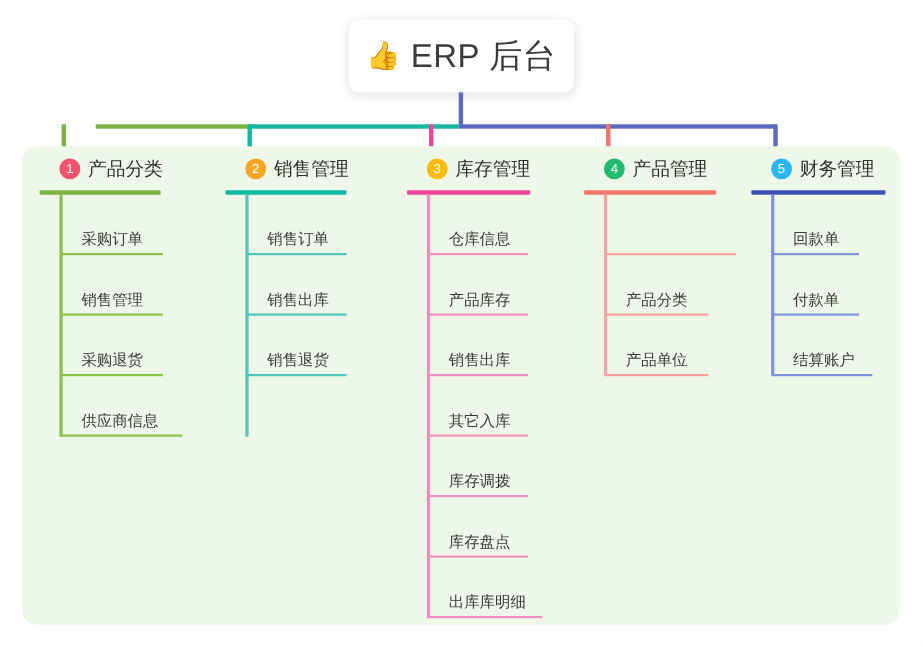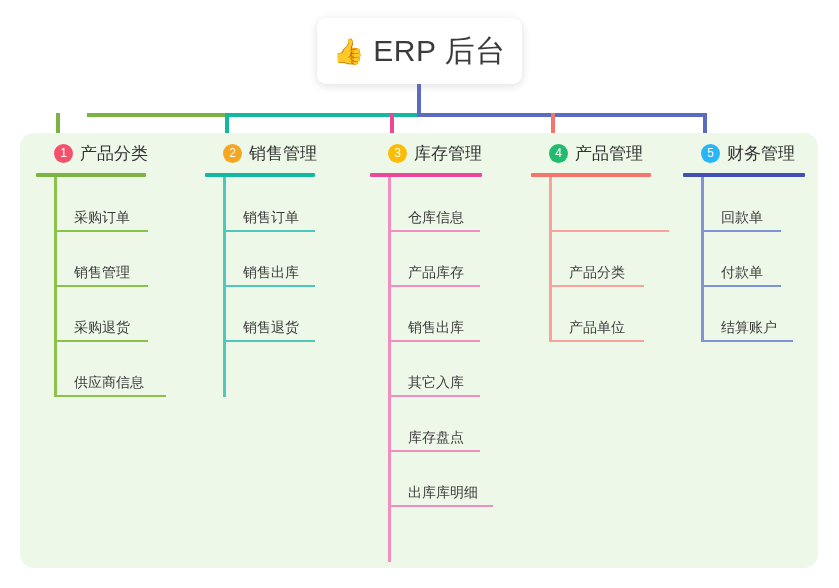--- a/index.html
+++ b/index.html
@@ -254,20 +254,24 @@
           </div>
           <div class="item">
             <span class="item-label">销售出库</span>
             <div class="item-rule" style="background: rgb(240, 142, 192); width: 90px;"></div>
           </div>
           <div class="item">
             <span class="item-label">其它入库</span>
             <div class="item-rule" style="background: rgb(240, 142, 192); width: 90px;"></div>
           </div>
           <div class="item">
+            <span class="item-label">库存调拨</span>
+            <div class="item-rule" style="background: rgb(240, 142, 192); width: 90px;"></div>
+          </div>
+          <div class="item">
             <span class="item-label">库存盘点</span>
             <div class="item-rule" style="background: rgb(240, 142, 192); width: 90px;"></div>
           </div>
           <div class="item">
             <span class="item-label">出库库明细</span>
             <div class="item-rule" style="background: rgb(240, 142, 192); width: 103px;"></div>
           </div>
         </div>
       </div>
       <div class="column" id="column-4">

